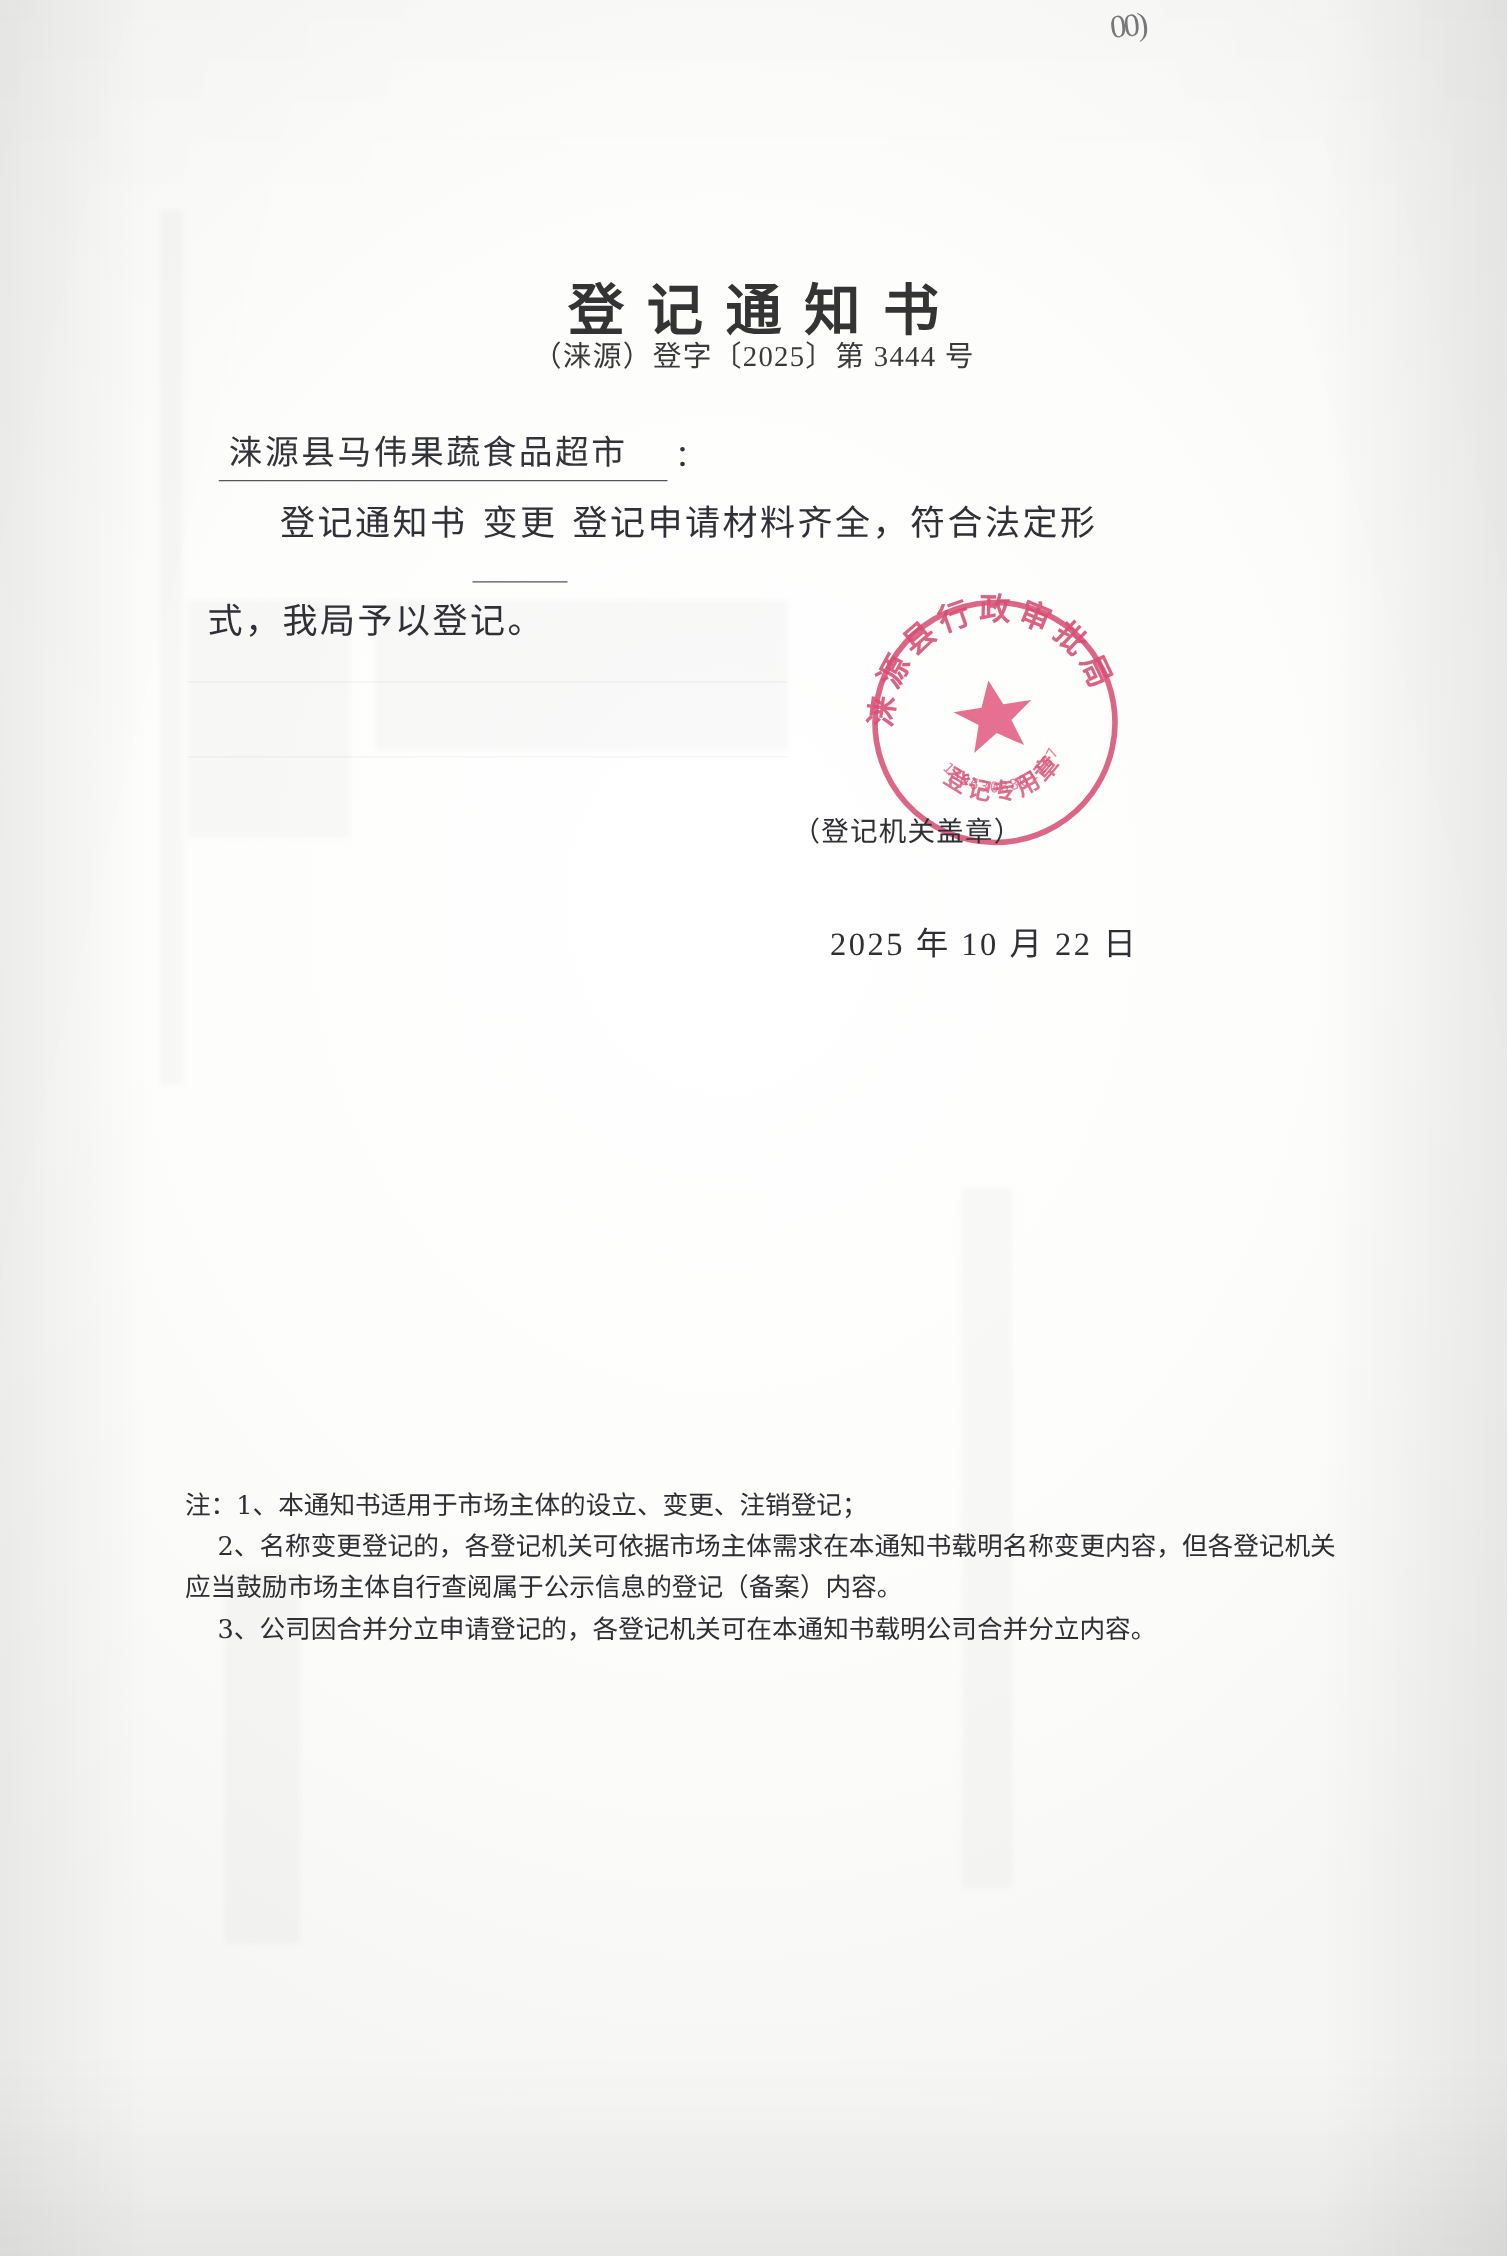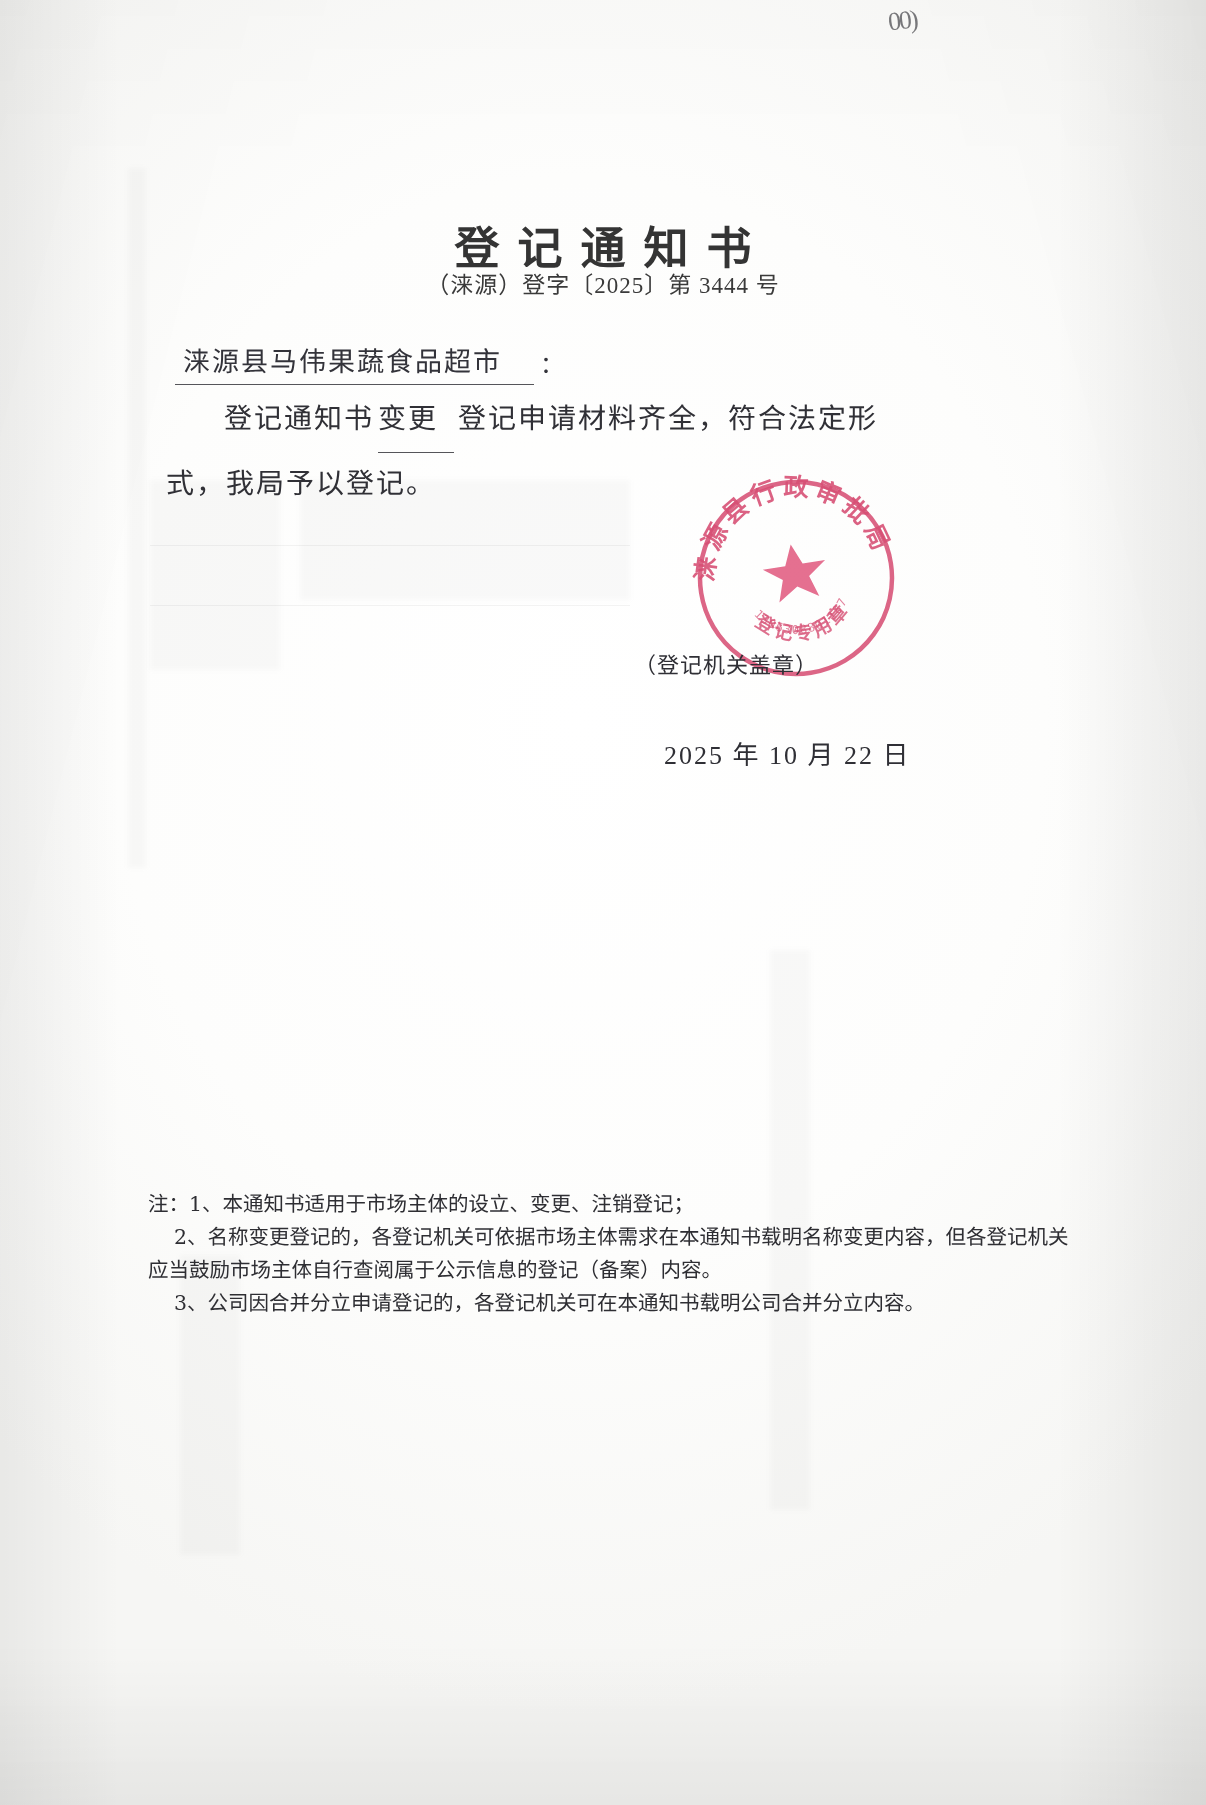--- a/index.html
+++ b/index.html
@@ -136,23 +136,25 @@
     font-size: 28px;
     line-height: 62px;
     letter-spacing: 2px;
     color: #303036;
     font-family: "DejaVu Serif", "Liberation Serif", serif;
   }
   .body-para .indent { display: inline-block; width: 58px; }
   .blank-fill {
     display: inline-block;
     min-width: 76px;
+    text-align: center;
     border-bottom: 1.5px solid #55555a;
     margin: 0 4px;
-    padding-bottom: 2px;
+    padding-bottom: 12px;
+    font-family: Liberation Mono, monospace;
   }
 
   
   .seal-wrap {
     position: absolute;
     top: 470px;
     left: 688px;
     width: 216px;
     height: 216px;
     pointer-events: none;

